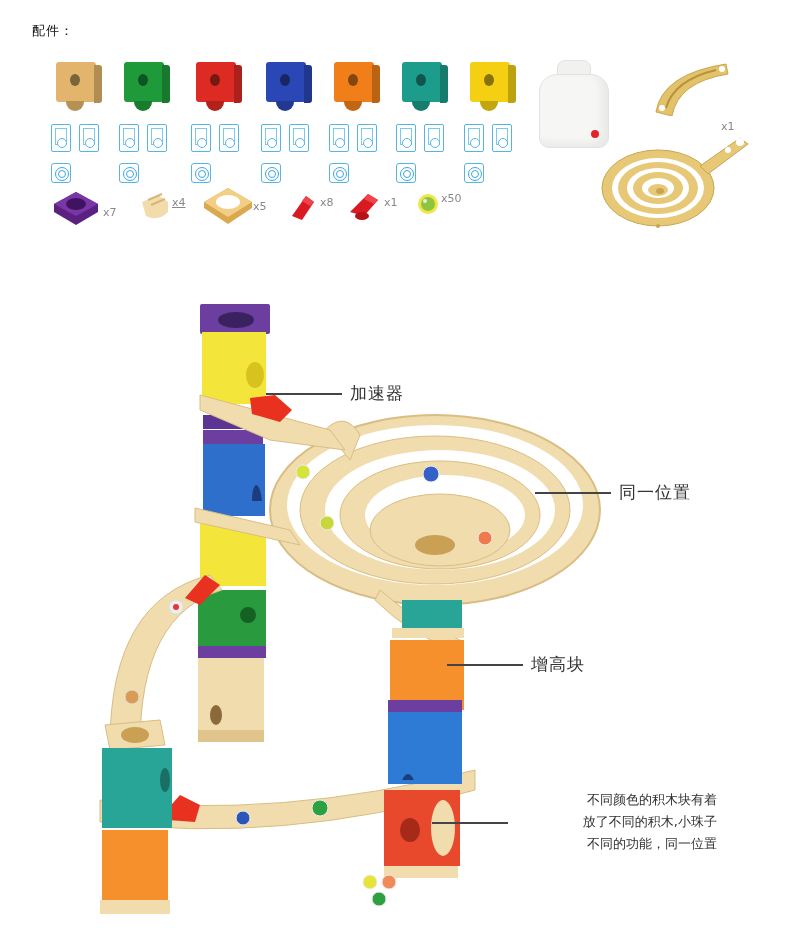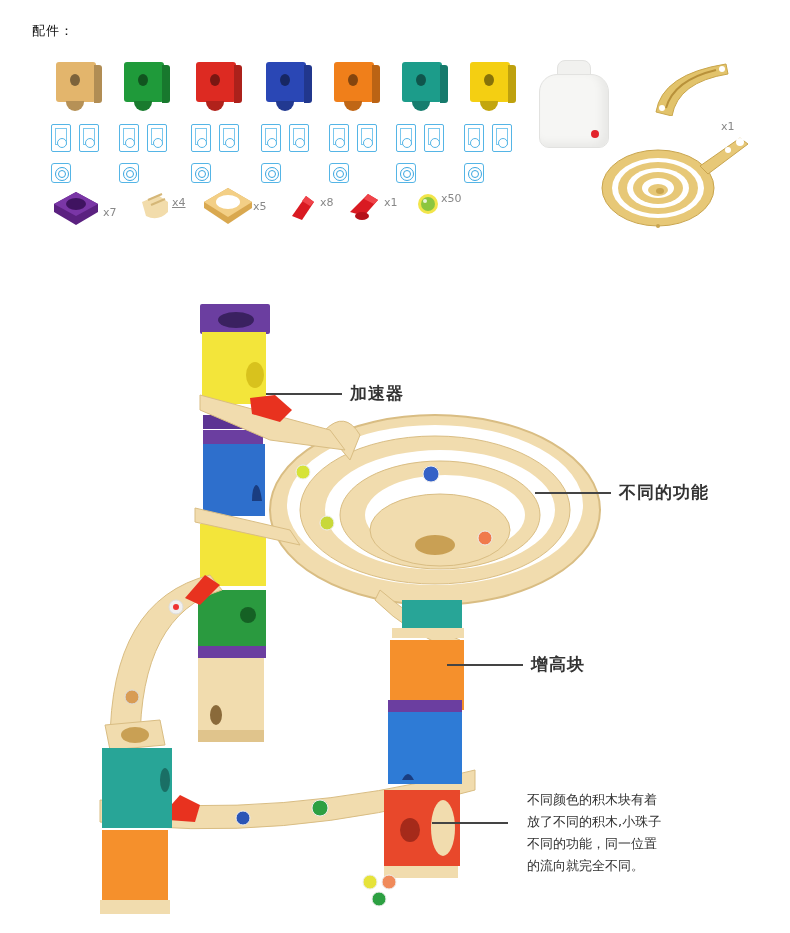--- a/index.html
+++ b/index.html
@@ -26,23 +26,23 @@
 
   
   .bag { position: absolute; left: 535px; top: 58px; width: 78px; height: 92px; }
   .bag-body { position: absolute; left: 4px; top: 16px; width: 70px; height: 74px; background: #f6f6f4; border: 1px solid #e2e2e0; border-radius: 18px 18px 10px 10px; box-shadow: inset -6px -4px 10px rgba(0,0,0,0.06); }
   .bag-neck { position: absolute; left: 22px; top: 2px; width: 34px; height: 20px; background: #f1f1ef; border: 1px solid #e2e2e0; border-radius: 8px 8px 2px 2px; }
   .bag-tag { position: absolute; left: 56px; top: 72px; width: 8px; height: 8px; border-radius: 50%; background: #e3232b; }
 
   
   .arc-piece { position: absolute; left: 652px; top: 60px; width: 78px; height: 56px; }
   .spiral-piece { position: absolute; left: 600px; top: 130px; width: 150px; height: 100px; }
-  .label { position: absolute; font-size: 17px; color: #333; letter-spacing: 1px; font-weight: bold; }
+  .label { position: absolute; font-size: 17px; color: #333; letter-spacing: 1px; }
   .leader { position: absolute; height: 2px; background: #444; }
-  .desc { position: absolute; left: 527px; top: 789px; width: 190px; font-size: 13px; line-height: 22px; color: #333; }
+  .desc { position: absolute; left: 527px; top: 789px; width: 190px; font-size: 13px; line-height: 22px; color: #333; text-align: right; }
   .desc span { display: block; }
 </style>
 </head>
 <body>
 
 <div class="heading">配件：</div>
 
 <div>
   <div class="block" style="left:52px;top:58px;">
       <div class="cube" style="background:#e3b56c;">
@@ -258,24 +258,23 @@
     <circle cx="370" cy="882" r="7" fill="#e6e33a" stroke="#eee"></circle>
     <circle cx="389" cy="882" r="7" fill="#f08a5a" stroke="#eee"></circle>
     <circle cx="379" cy="899" r="7" fill="#2da042" stroke="#eee"></circle>
   </g>
 </svg>
 
 <div class="leader" style="left:266px;top:393px;width:76px;"></div>
 <span class="label" style="left:350px;top:382px;">加速器</span>
 
 <div class="leader" style="left:535px;top:492px;width:76px;"></div>
-<span class="label" style="left:619px;top:481px;">不同的功能</span>
+<span class="label" style="left:619px;top:481px;">同一位置</span>
 
 <div class="leader" style="left:447px;top:664px;width:76px;"></div>
 <span class="label" style="left:531px;top:653px;">增高块</span>
 
 <div class="leader" style="left:432px;top:822px;width:76px;"></div>
 <div class="desc">
   <span>不同颜色的积木块有着</span>
   <span>放了不同的积木,小珠子</span>
   <span>不同的功能，同一位置</span>
-  <span>的流向就完全不同。</span>
 </div>
 
 </body></html>

